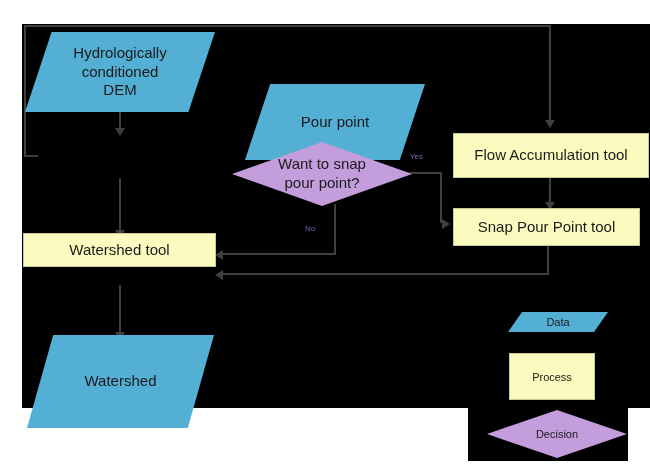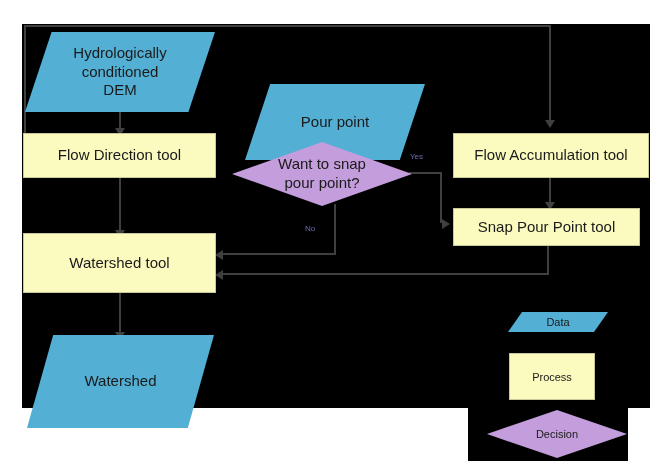--- a/index.html
+++ b/index.html
@@ -172,38 +172,35 @@
   <div class="node node-data skew" style="left:25px; top:32px; width:190px; height:80px; font-size:15px;">
     <span class="node-label">Hydrologically
 conditioned
 DEM</span>
   </div>
 
   <div class="node node-data skew" style="left:245px; top:36px; width:180px; height:76px; font-size:15px;margin-top:48px;">
     <span class="node-label">Pour point</span>
   </div>
 
-  <div class="node node-process" style="left:23px; top:133px; width:193px; height:45px; font-size:15px;">
-    <span class="node-label">Flow Direction tool</span>
-  </div>
 
   <div class="node node-process" style="left:453px; top:133px; width:196px; height:45px; font-size:15px;text-align:center;">
     <span class="node-label">Flow Accumulation tool</span>
   </div>
 
   <div class="node node-process" style="left:453px; top:208px; width:187px; height:38px; font-size:15px;">
     <span class="node-label">Snap Pour Point tool</span>
   </div>
 
   <div class="node node-decision" style="left:232px; top:142px; width:180px; height:64px; font-size:15px;">
     <span class="node-label">Want to snap
 pour point?</span>
   </div>
 
-  <div class="node node-process" style="left:23px; top:233px; width:193px; height:60px; font-size:15px;">
+  <div class="node node-process" style="left:23px; top:233px; width:193px; height:34px; font-size:15px;">
     <span class="node-label">Watershed tool</span>
   </div>
 
   <div class="node node-data skew" style="left:27px; top:335px; width:187px; height:93px; font-size:15px;">
     <span class="node-label">Watershed</span>
   </div>
 
   <div class="edge-label" style="left:410px; top:152px;">Yes</div>
 
   <div class="edge-label" style="left:305px; top:224px;">No</div>

